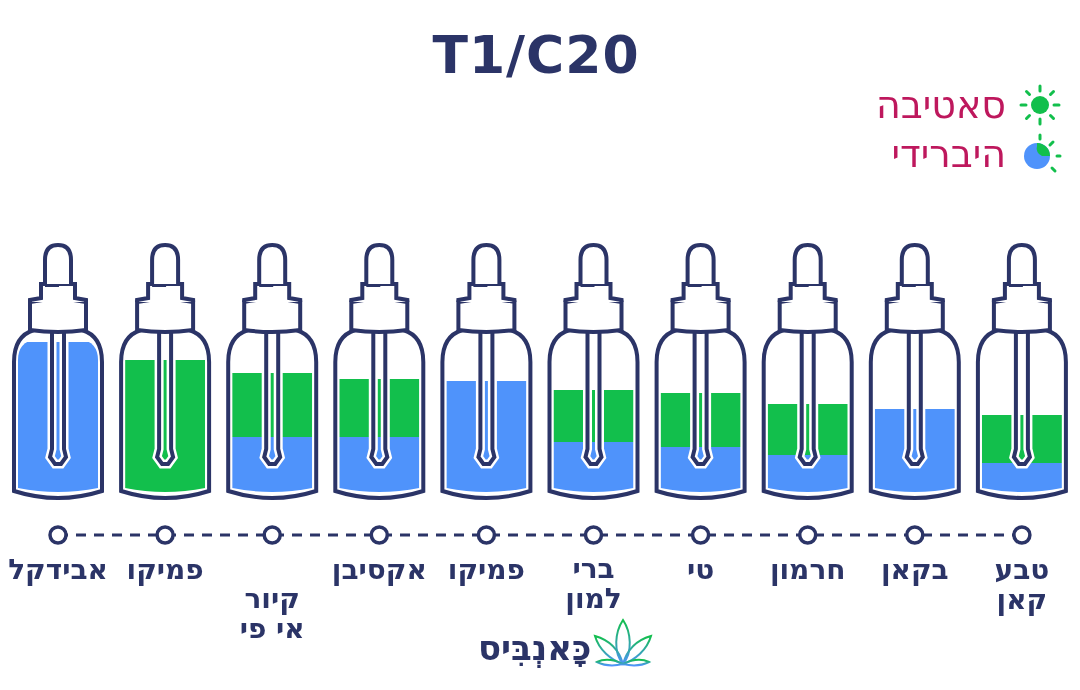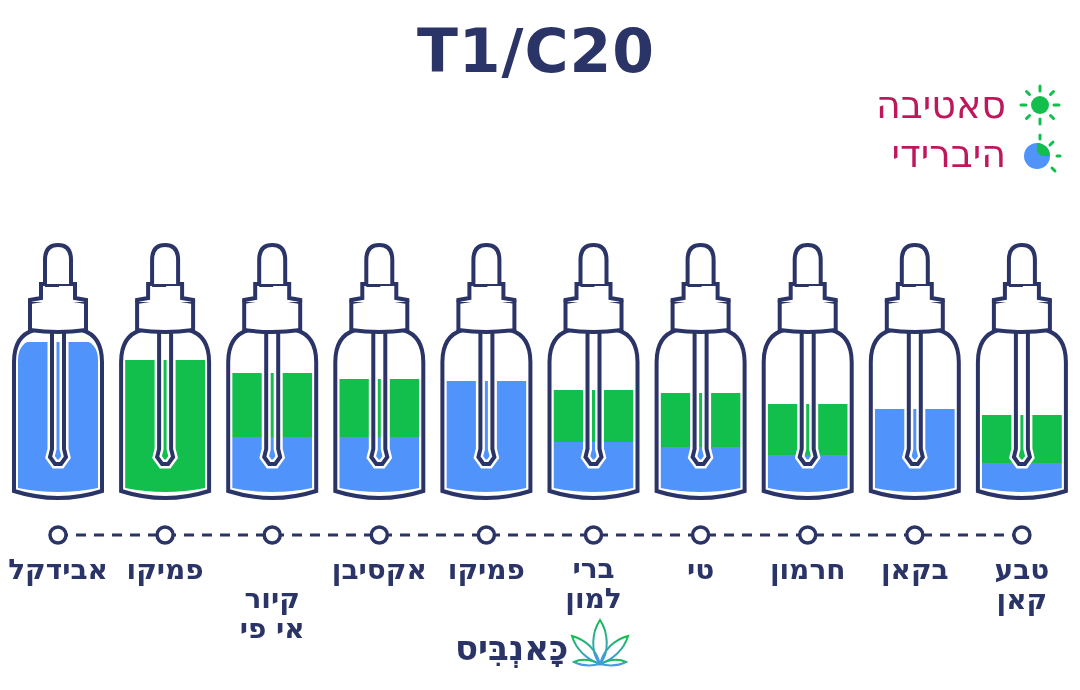--- a/index.html
+++ b/index.html
@@ -1,25 +1,25 @@
 <!DOCTYPE html>
 <html><head>
 <meta charset="utf-8">
 <style>
   html,body{margin:0;padding:0;background:#fff;}
   body{width:1080px;height:690px;position:relative;overflow:hidden;font-family:"DejaVu Sans","Liberation Sans",sans-serif;color:#2b3467;}
-  .title{position:absolute;top:16px;left:0;width:1072px;text-align:center;font-size:60px;font-weight:bold;letter-spacing:1px;color:#2b3467;}
+  .title{position:absolute;top:25px;left:0;width:1072px;text-align:center;font-size:52px;font-weight:bold;letter-spacing:1px;color:#2b3467;}
   .legend{position:absolute;right:18px;top:80px;}
   .legend-row{display:flex;align-items:center;justify-content:flex-end;height:49px;}
   .legend-label{font-size:38px;color:#be185d;margin-right:12px;direction:rtl;}
   .legend-icon{width:44px;height:44px;}
   svg.main{position:absolute;left:0;top:0;}
   .label{position:absolute;width:120px;text-align:center;font-size:28px;font-weight:bold;line-height:30px;direction:rtl;color:#2b3467;}
   .logo{position:absolute;left:455px;top:618px;display:flex;align-items:center;}
-  .logo-text{font-size:34px;font-weight:bold;color:#2b3467;direction:rtl;}
+  .logo-text{font-size:34px;font-weight:bold;color:#2b3467;direction:rtl;margin-left:23px;}
 </style>
 </head>
 <body>
 
 <div class="title">T1/C20</div>
 
 <div class="legend">
   <div class="legend-row">
     <span class="legend-label">סאטיבה</span>
     <svg class="legend-icon" viewBox="0 0 44 44">

